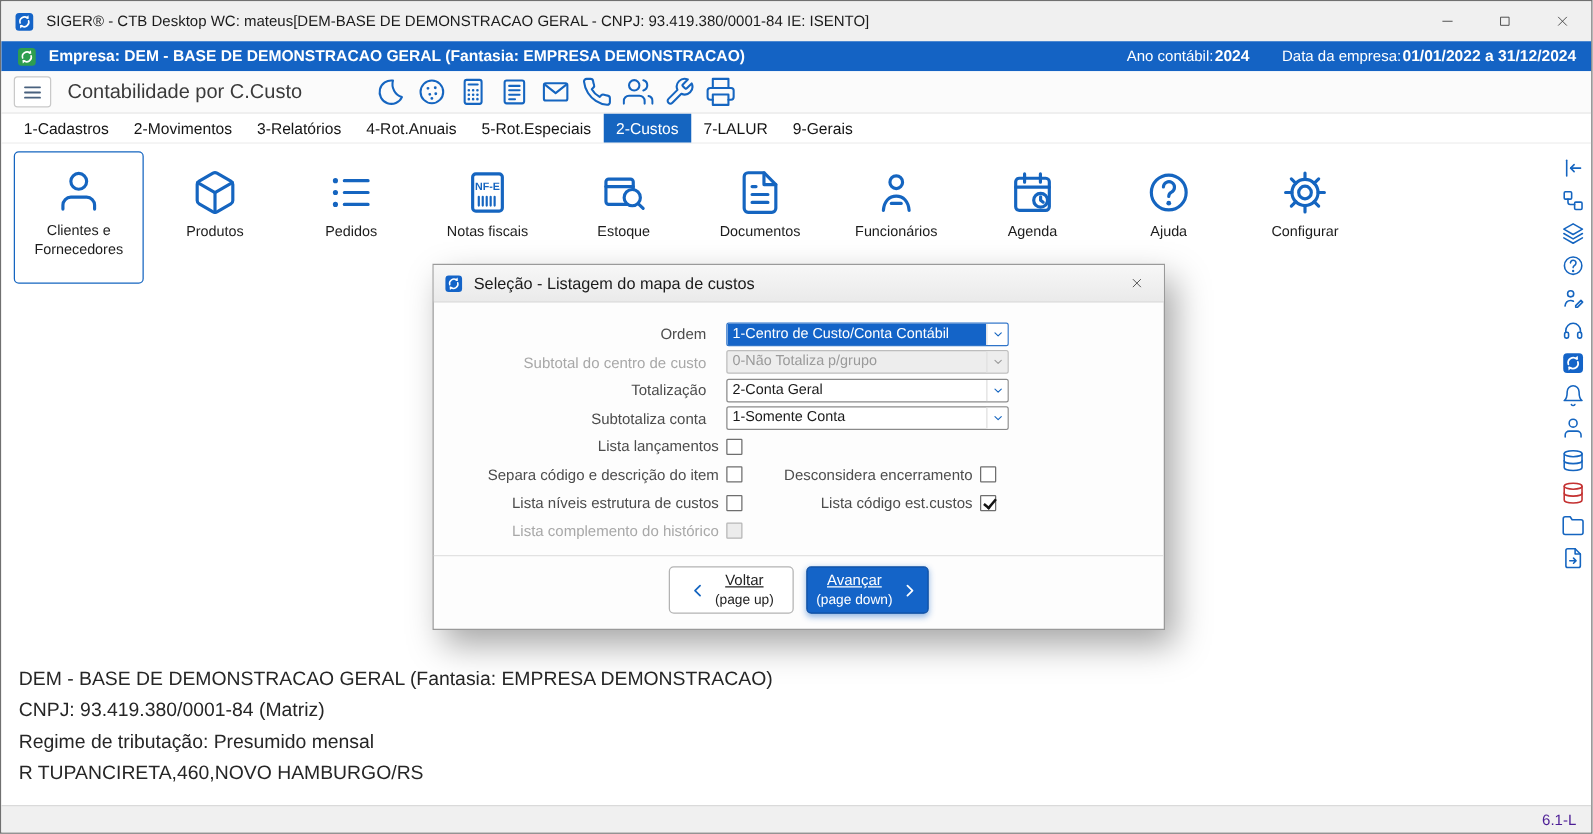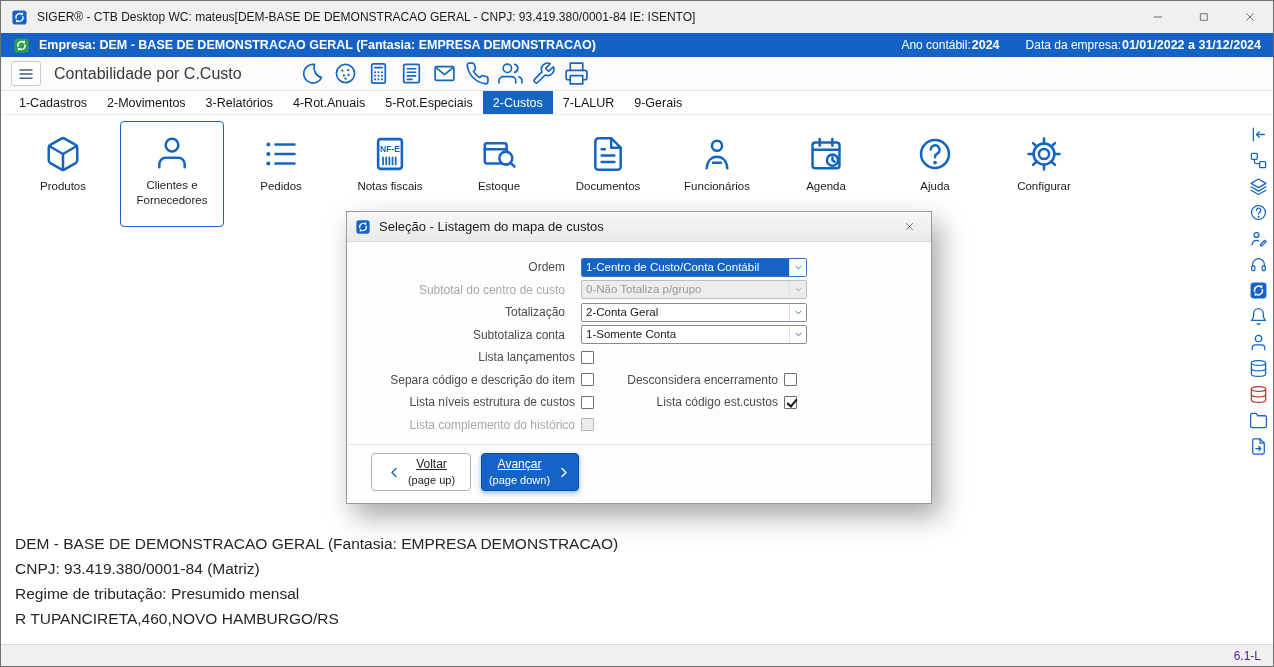--- a/index.html
+++ b/index.html
@@ -86,21 +86,21 @@
   .cb-row{display:flex;align-items:center;height:22.5px}
   .cb-cell{display:flex;align-items:center}
   .clabel{text-align:right;font-size:12px;color:#4c4c4c;padding-right:6px;white-space:nowrap}
   .cb-cell.left .clabel{width:222px}
   .cb-cell.right .clabel{width:190px}
   .clabel.disabled{color:#a8a8a8}
   .checkbox{width:13px;height:13px;border:1px solid #6e6e6e;border-radius:1px;background:#fff;position:relative;flex:0 0 auto}
   .checkbox.checked::after{content:"";position:absolute;left:3.5px;top:0.5px;width:4px;height:8px;border:solid #141414;border-width:0 2px 2px 0;transform:rotate(40deg)}
   .checkbox.disabled{background:#ececec;border-color:#b5b5b5}
 
-  .dialog-footer{border-top:1px solid #e2e2e2;padding:8px 24px 12px;display:flex;justify-content:flex-start;gap:10px}
+  .dialog-footer{border-top:1px solid #e2e2e2;padding:8px 24px 12px;display:flex;justify-content:center;gap:10px}
   .btn{height:38px;border-radius:4px;display:flex;align-items:center;justify-content:center;font-size:12px;gap:6px}
   .btn .txt{display:flex;flex-direction:column;align-items:center;line-height:1.35}
   .btn .main-lbl{text-decoration:underline}
   .btn .sub-lbl{font-size:11px}
   .btn .chev{width:15px;height:15px}
   .btn-back{width:100px;background:#fff;border:1px solid #b3b3b3;color:#222}
   .btn-back .chev{color:#1565c0}
   .btn-next{width:98px;background:#1464c8;border:1px solid #0d4da0;color:#fff;box-shadow:0 2px 5px rgba(20,100,200,.45)}
   .btn-next .chev{color:#fff}
 </style>
@@ -237,38 +237,38 @@
     <div class="tab">3-Relatórios</div>
     <div class="tab">4-Rot.Anuais</div>
     <div class="tab">5-Rot.Especiais</div>
     <div class="tab active">2-Custos</div>
     <div class="tab">7-LALUR</div>
     <div class="tab">9-Gerais</div>
   </div>
 
 <div class="main">
   <div class="shortcuts">
+      <div class="shortcut selected">
+        <span class="icon big">
+          <svg viewBox="0 0 24 24" fill="none" stroke="currentColor" stroke-width="1.6" stroke-linecap="round" stroke-linejoin="round">
+            <path d="M20 21v-2a4 4 0 0 0-4-4H8a4 4 0 0 0-4 4v2"></path>
+            <circle cx="12" cy="7" r="4"></circle>
+          </svg>
+        </span>
+        <div class="lbl">Clientes e Fornecedores</div>
+      </div>
       <div class="shortcut">
         <span class="icon big">
           <svg viewBox="0 0 24 24" fill="none" stroke="currentColor" stroke-width="1.6" stroke-linecap="round" stroke-linejoin="round">
             <path d="M21 16V8a2 2 0 0 0-1-1.73l-7-4a2 2 0 0 0-2 0l-7 4A2 2 0 0 0 3 8v8a2 2 0 0 0 1 1.73l7 4a2 2 0 0 0 2 0l7-4A2 2 0 0 0 21 16z"></path>
             <path d="M3.27 6.96 12 12.01l8.73-5.05"></path>
             <path d="M12 22.08V12"></path>
           </svg>
         </span>
         <div class="lbl">Produtos</div>
-      </div>
-      <div class="shortcut selected">
-        <span class="icon big">
-          <svg viewBox="0 0 24 24" fill="none" stroke="currentColor" stroke-width="1.6" stroke-linecap="round" stroke-linejoin="round">
-            <path d="M20 21v-2a4 4 0 0 0-4-4H8a4 4 0 0 0-4 4v2"></path>
-            <circle cx="12" cy="7" r="4"></circle>
-          </svg>
-        </span>
-        <div class="lbl">Clientes e Fornecedores</div>
       </div>
       <div class="shortcut">
         <span class="icon big">
           <svg viewBox="0 0 24 24" fill="none" stroke="currentColor" stroke-width="1.6" stroke-linecap="round" stroke-linejoin="round">
             <path d="M8.5 6h12M8.5 12h12M8.5 18h12"></path>
             <path d="M4 6h.01M4 12h.01M4 18h.01" stroke-width="2.6"></path>
           </svg>
         </span>
         <div class="lbl">Pedidos</div>
       </div>

